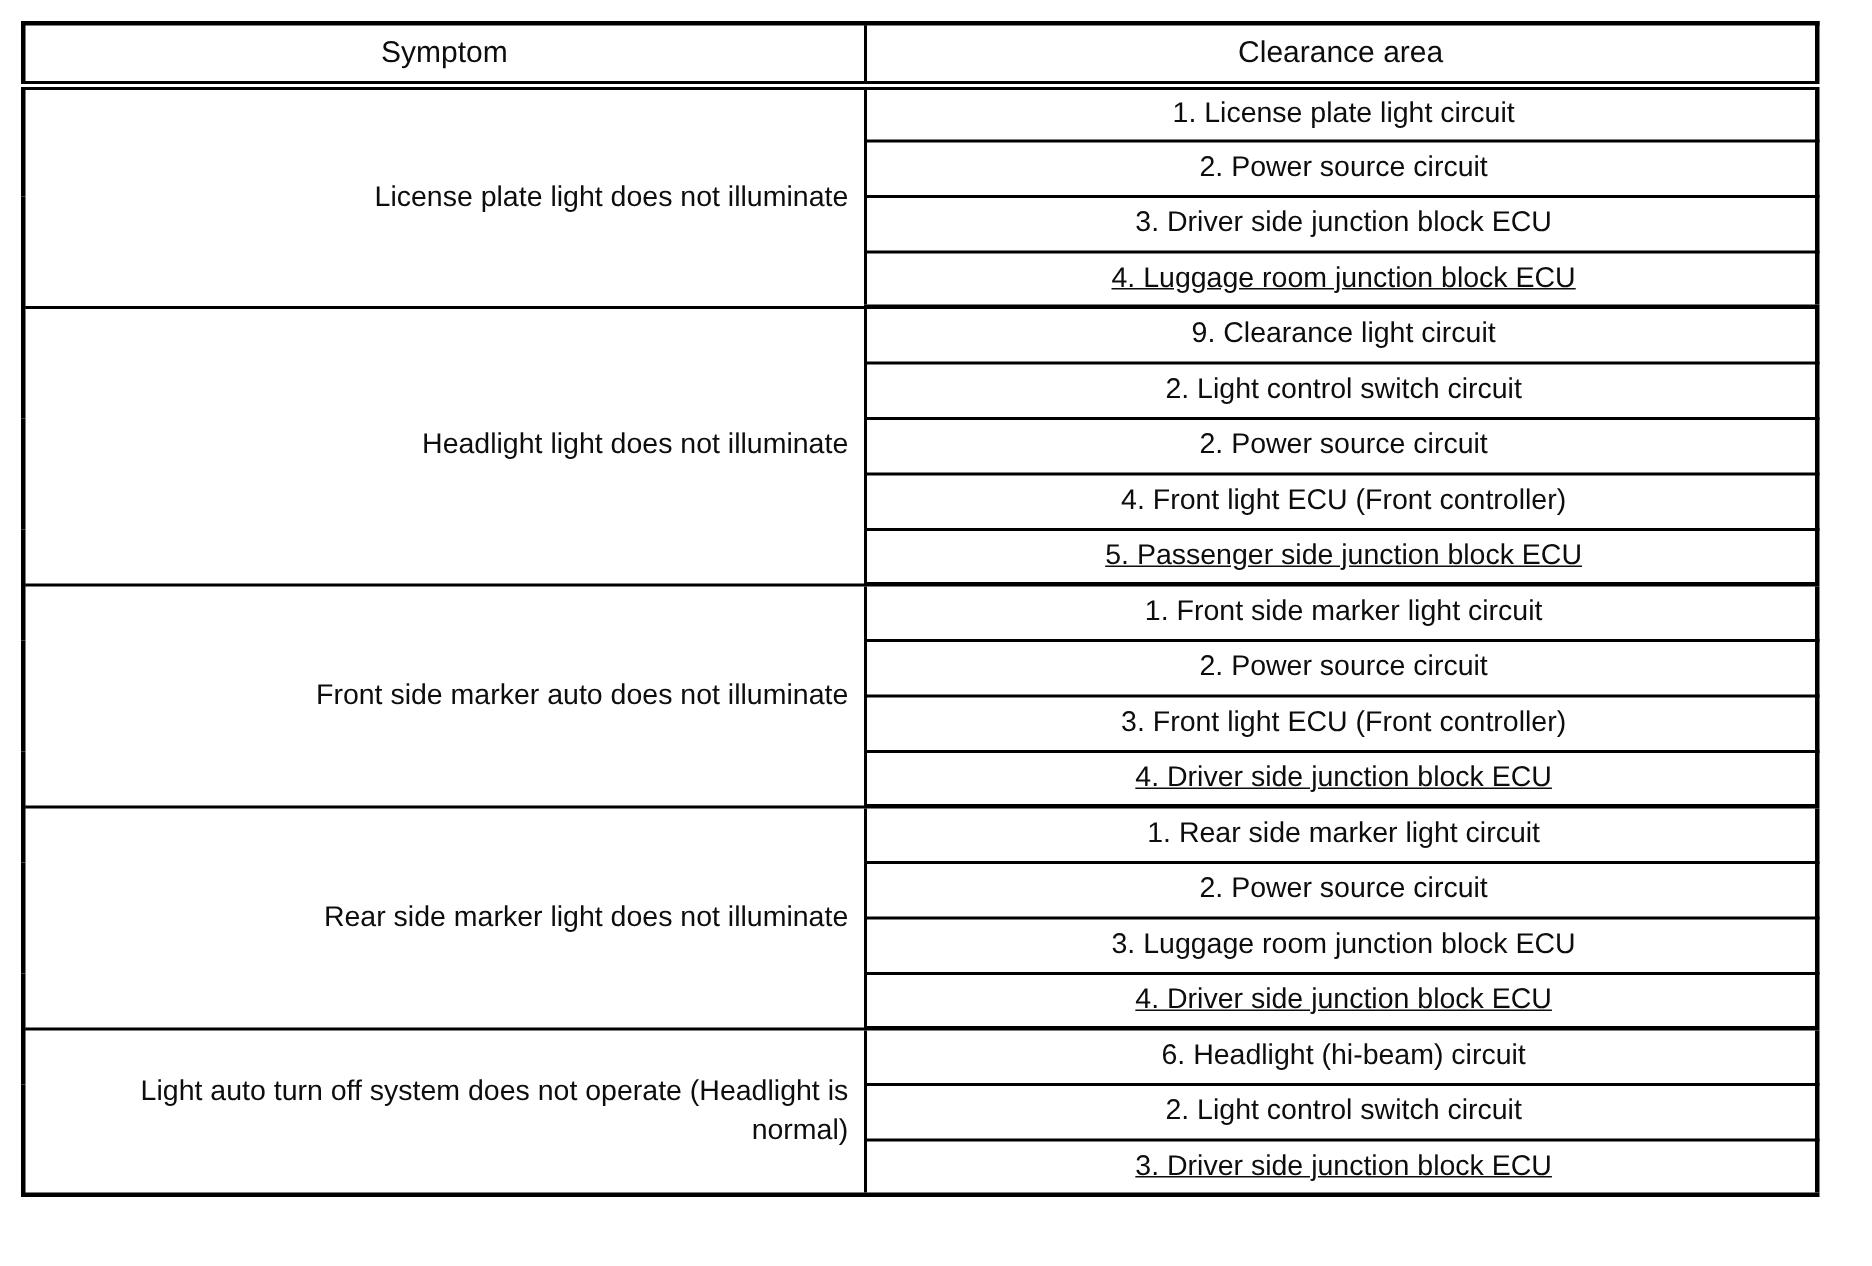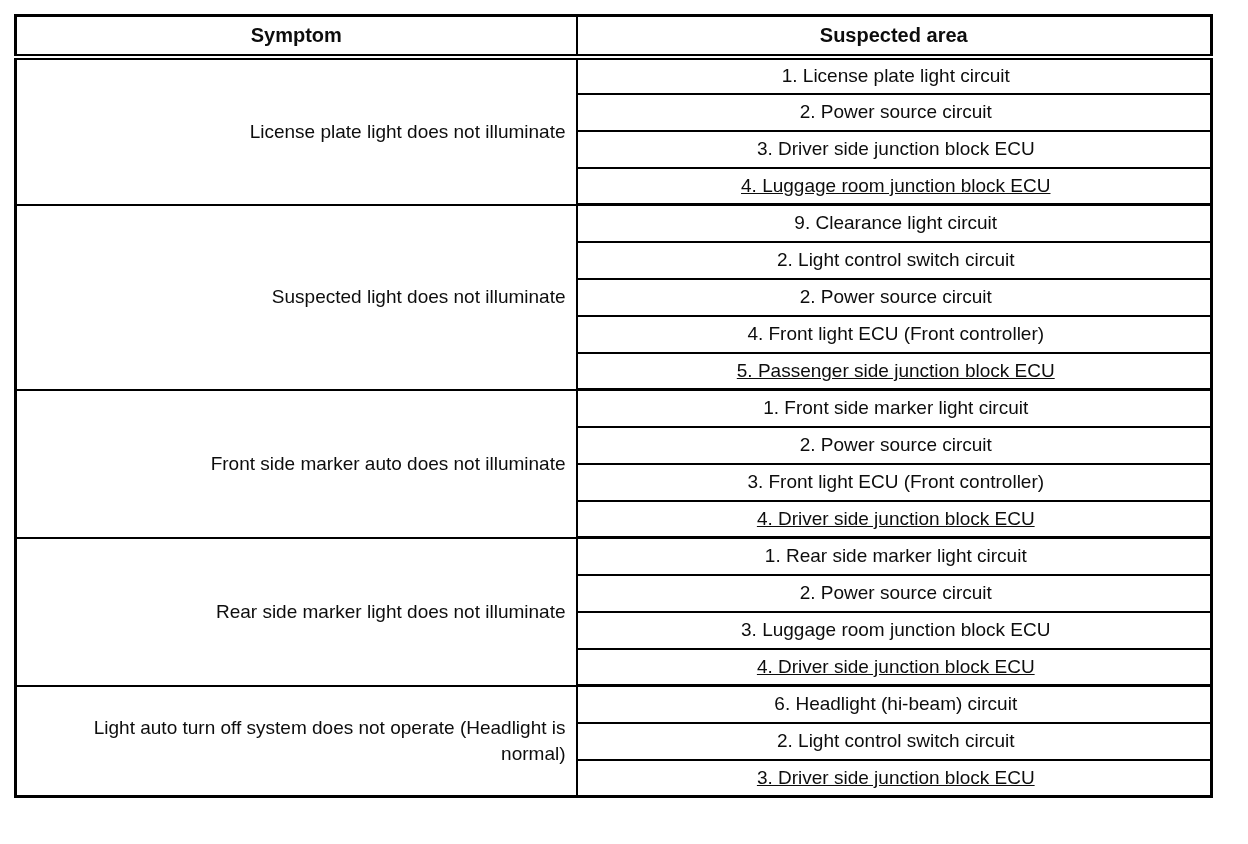--- a/index.html
+++ b/index.html
@@ -35,21 +35,21 @@
   table.symptom-table td {
     border: 2px solid #000000;
     vertical-align: middle;
     font-size: 19px;
     line-height: 26px;
     color: #0d0d0d;
     overflow: hidden;
   }
   table.symptom-table th.header-cell {
     height: 41px;
-    font-weight: bold;
+    font-weight: normal;
     font-size: 20px;
     text-align: center;
     padding: 2px 6px;
     border-bottom: 6px double #000000;
   }
   td.symptom-cell {
     padding: 4px 10px 4px 18px;
     text-align: right;
     border-bottom: 3px solid #000000;
   }
@@ -69,39 +69,39 @@
 <div class="page">
   <div class="table-wrap">
     <table class="symptom-table">
       <colgroup>
         <col style="width:561px">
         <col style="width:635px">
       </colgroup>
       <thead>
         <tr>
           <th class="header-cell">Symptom</th>
-          <th class="header-cell">Suspected area</th>
+          <th class="header-cell">Clearance area</th>
         </tr>
       </thead>
       <tbody>
           <tr>
             <td class="symptom-cell" rowspan="4">License plate light does not illuminate</td>
             <td class="area-cell">1. License plate light circuit</td>
           </tr>
           <tr>
             <td class="area-cell">2. Power source circuit</td>
           </tr>
           <tr>
             <td class="area-cell">3. Driver side junction block ECU</td>
           </tr>
           <tr>
             <td class="area-cell group-last">4. Luggage room junction block ECU</td>
           </tr>
           <tr>
-            <td class="symptom-cell" rowspan="5">Suspected light does not illuminate</td>
+            <td class="symptom-cell" rowspan="5">Headlight light does not illuminate</td>
             <td class="area-cell">9. Clearance light circuit</td>
           </tr>
           <tr>
             <td class="area-cell">2. Light control switch circuit</td>
           </tr>
           <tr>
             <td class="area-cell">2. Power source circuit</td>
           </tr>
           <tr>
             <td class="area-cell">4. Front light ECU (Front controller)</td>

